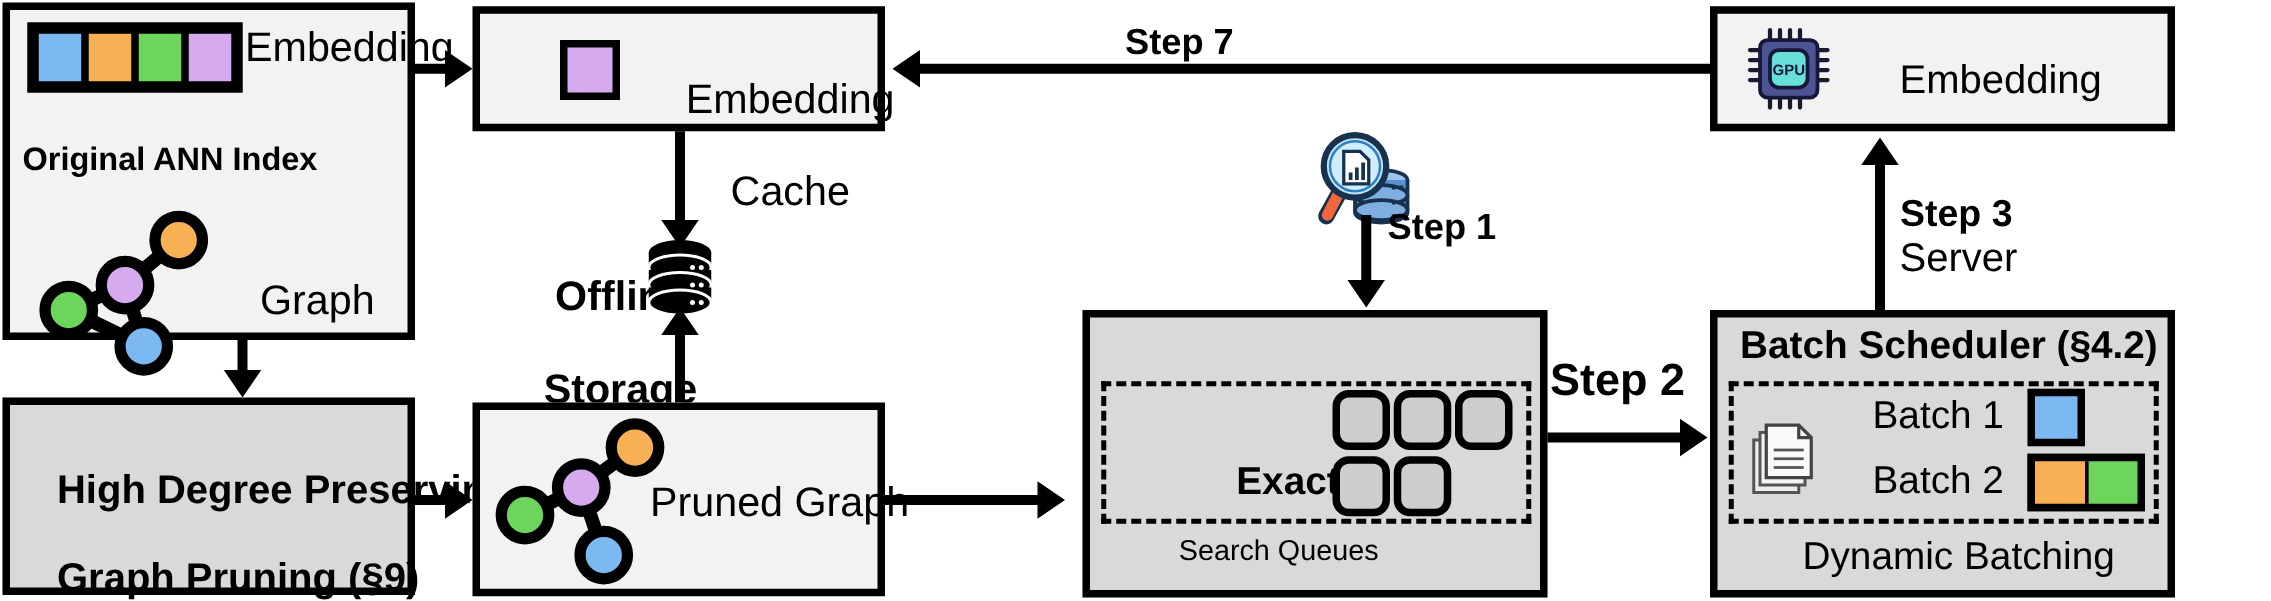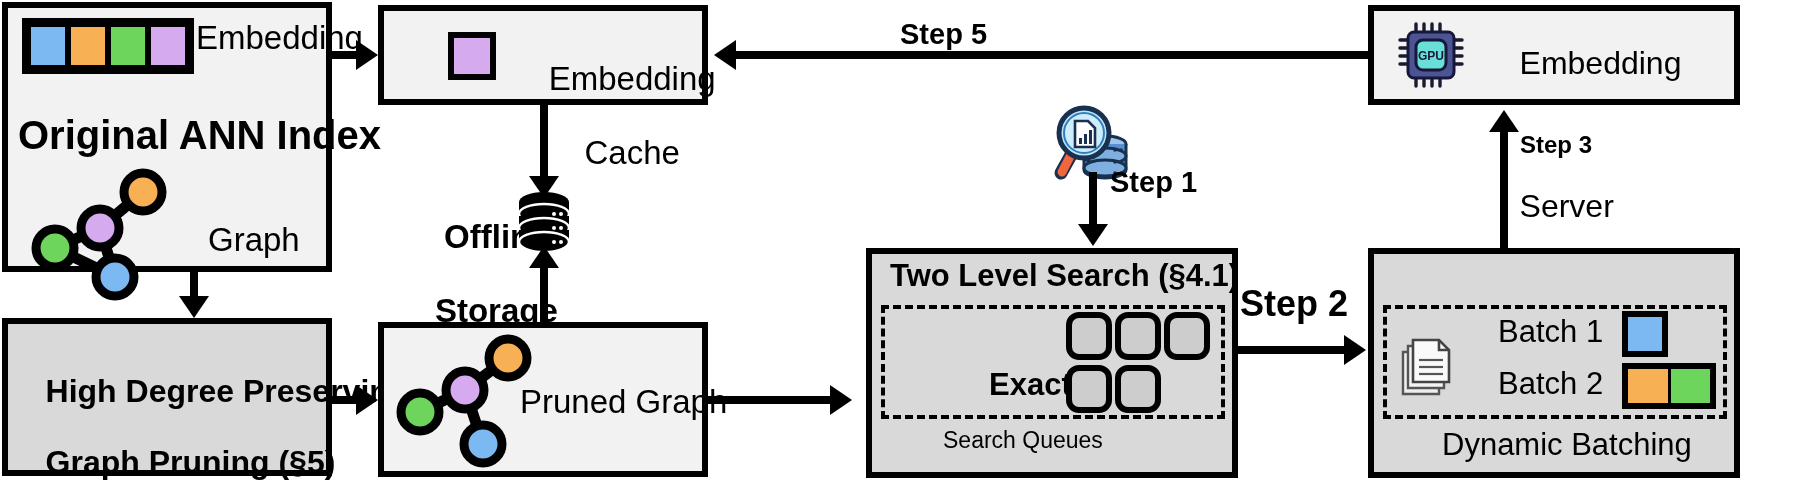--- a/index.html
+++ b/index.html
@@ -43,21 +43,21 @@
   </div>
 
   <div class="swatch-strip" style="left:22px;top:18px;">
     <div class="swatch" style="background:#7CB9F2;"></div>
     <div class="swatch" style="background:#F7B054;"></div>
     <div class="swatch" style="background:#6DD45C;"></div>
     <div class="swatch" style="background:#D5AAEE;"></div>
   </div>
   <div class="txt" style="left:196px;top:20px;font-size:33px;">Embedding</div>
 
-  <div class="txt bold" style="left:18px;top:113px;font-size:40px;">Original ANN Index</div>
+  <div class="txt bold" style="left:18px;top:113px;font-size:26px;">Original ANN Index</div>
 
   <svg style="position:absolute;left:38px;top:170px;width:135px;height:130px;">
     <g stroke="#000" stroke-width="11" stroke-linecap="round">
       <line x1="105" y1="22" x2="62" y2="58"></line>
       <line x1="62" y1="58" x2="17" y2="78"></line>
       <line x1="62" y1="58" x2="77" y2="107"></line>
       <line x1="17" y1="78" x2="77" y2="107"></line>
     </g>
     <circle cx="105" cy="22" r="19" fill="#F7B054" stroke="#000" stroke-width="9"></circle>
     <circle cx="62" cy="58" r="19" fill="#D5AAEE" stroke="#000" stroke-width="9"></circle>
@@ -102,21 +102,21 @@
   <div class="ln" style="left:540px;top:105px;width:8px;height:78px;"></div>
   <div class="ah ah-d" style="left:529px;top:176px;"></div>
 
   <div class="ln" style="left:540px;top:262px;width:8px;height:60px;"></div>
   <div class="ah ah-u" style="left:529px;top:246px;"></div>
 
   <div class="box grey" style="left:2px;top:318px;width:330px;height:158px;">
   </div>
   <div class="txt ctr bold" style="left:10px;top:338px;width:314px;font-size:32px;">
     <span>High Degree Preserving</span><br>
-    <span>Graph Pruning (§5)</span>
+    <span>Graph Pruning (§9)</span>
   </div>
 
   <div class="ln" style="left:190px;top:272px;width:8px;height:30px;"></div>
   <div class="ah ah-d" style="left:179px;top:296px;"></div>
 
   <div class="box" style="left:378px;top:322px;width:330px;height:155px;">
   </div>
   <svg style="position:absolute;left:405px;top:340px;width:130px;height:125px;">
     <g stroke="#000" stroke-width="11" stroke-linecap="round">
       <line x1="103" y1="18" x2="60" y2="50"></line>
@@ -160,21 +160,20 @@
     <rect x="32" y="34" width="3" height="10" fill="#17314F"></rect>
     <rect x="37" y="30" width="3" height="14" fill="#17314F"></rect>
   </svg>
 
   <div class="ln" style="left:1089px;top:172px;width:8px;height:58px;"></div>
   <div class="ah ah-d" style="left:1078px;top:224px;"></div>
   <div class="txt bold" style="left:1110px;top:166px;font-size:29px;">Step 1</div>
 
   <div class="box grey" style="left:866px;top:248px;width:372px;height:230px;">
   </div>
-  <div class="txt bold" style="left:890px;top:259px;font-size:31px;">Two Level Search (§4.1)</div>
   <div class="dashed" style="left:881px;top:305px;width:344px;height:114px;"></div>
 
   <div class="qrow" style="left:1066px;top:312px;">
     <div class="qbox"></div>
     <div class="qbox"></div>
     <div class="qbox"></div>
   </div>
 
   <div class="txt" style="left:989px;top:368px;font-size:31px;font-weight:bold;">Exact</div>
   <div class="qrow" style="left:1066px;top:365px;">
@@ -186,20 +185,21 @@
 
   <div class="ln" style="left:708px;top:396px;width:124px;height:8px;"></div>
   <div class="ah ah-r" style="left:830px;top:385px;"></div>
 
   <div class="ln" style="left:1238px;top:346px;width:108px;height:8px;"></div>
   <div class="ah ah-r" style="left:1344px;top:335px;"></div>
   <div class="txt bold" style="left:1240px;top:284px;font-size:36px;">Step 2</div>
 
   <div class="box grey" style="left:1368px;top:248px;width:372px;height:230px;">
   </div>
+  <div class="txt bold" style="left:1392px;top:259px;font-size:31px;">Batch Scheduler (§4.2)</div>
   <div class="dashed" style="left:1383px;top:305px;width:344px;height:114px;"></div>
 
   <svg style="position:absolute;left:1395px;top:330px;width:60px;height:70px;">
     <path d="M8 22 h26 l10 10 v32 h-36 z" fill="#eeeeee" stroke="#555" stroke-width="2.4"></path>
     <path d="M13 16 h26 l10 10 v32 h-36 z" fill="#f4f4f4" stroke="#555" stroke-width="2.4"></path>
     <path d="M18 10 h26 l10 10 v32 h-36 z" fill="#fafafa" stroke="#444" stroke-width="2.6"></path>
     <path d="M44 10 v10 h10" fill="none" stroke="#444" stroke-width="2.6"></path>
     <line x1="24" y1="30" x2="48" y2="30" stroke="#555" stroke-width="2.2"></line>
     <line x1="24" y1="37" x2="48" y2="37" stroke="#555" stroke-width="2.2"></line>
     <line x1="24" y1="44" x2="48" y2="44" stroke="#555" stroke-width="2.2"></line>
@@ -242,19 +242,19 @@
     <text x="33" y="38" font-family="Liberation Sans, sans-serif" font-size="12" font-weight="bold" fill="#16183a" text-anchor="middle">GPU</text>
   </svg>
   <div class="txt" style="left:1484px;top:10px;font-size:32px;">
     <span>Embedding</span><br>
     <br>
     <span>Server</span>
   </div>
 
   <div class="ln" style="left:1500px;top:128px;width:8px;height:122px;"></div>
   <div class="ah ah-u" style="left:1489px;top:110px;"></div>
-  <div class="txt bold" style="left:1520px;top:132px;font-size:24px;">Step 3</div>
+  <div class="txt bold" style="left:1520px;top:155px;font-size:30px;">Step 3</div>
 
   <div class="ln" style="left:736px;top:51px;width:634px;height:8px;"></div>
   <div class="ah ah-l" style="left:714px;top:40px;"></div>
-  <div class="txt bold" style="left:900px;top:18px;font-size:29px;">Step 5</div>
+  <div class="txt bold" style="left:900px;top:18px;font-size:29px;">Step 7</div>
 
 </div>
 
 </body></html>

